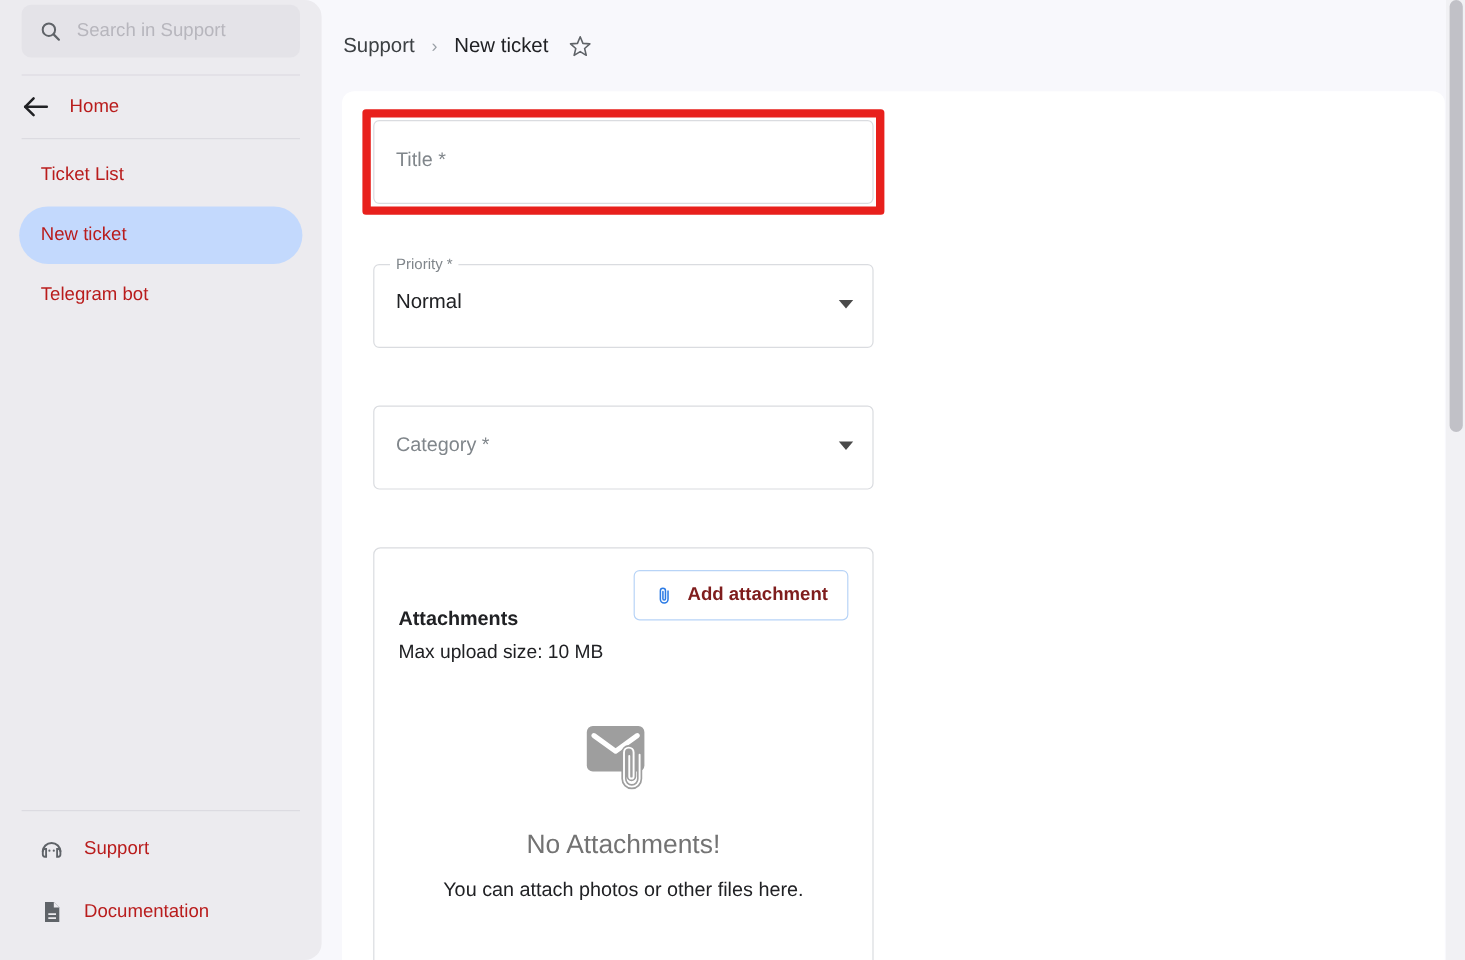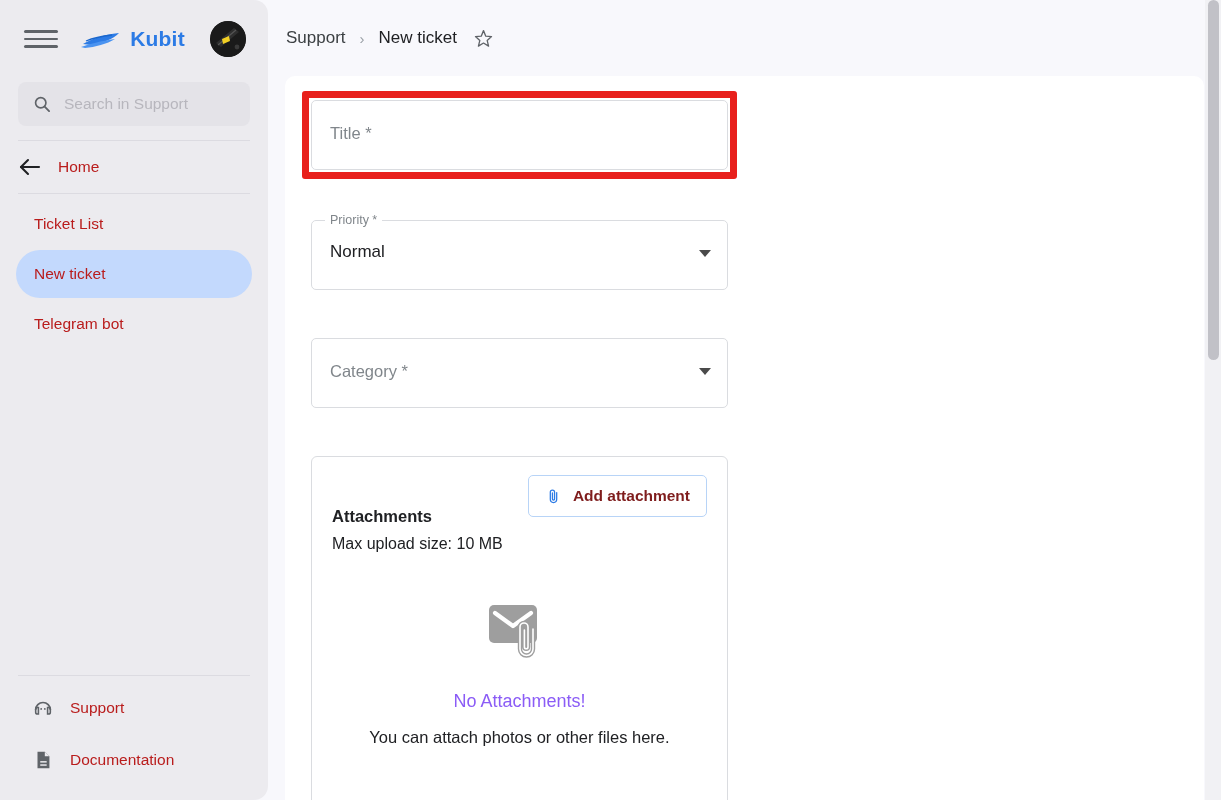--- a/index.html
+++ b/index.html
@@ -168,21 +168,21 @@
     background: #fff; padding: 11px 16px;
     color: #7f1d1d; font-size: 15.5px; font-weight: 700;
     cursor: pointer; white-space: nowrap;
     font-family: "Liberation Sans", sans-serif;
   }
   .empty-state {
     margin-top: 48px; display: flex; flex-direction: column;
     align-items: center; gap: 28px;
   }
   .empty-icon { opacity: 1; }
-  .empty-t1 { font-size: 18px; color: #8b5cf6; }
+  .empty-t1 { font-size: 22px; color: #737373; }
   .empty-t2 { font-size: 16.5px; color: #202124; margin-top: 16px; }
 
   .desc-field {
     border: 1px solid #dadce0; border-radius: 6px;
     background: #fff; height: 688px; position: relative; cursor: text;
   }
   .desc-field .ph {
     position: absolute; left: 20px; top: 23px;
     font-size: 16.5px; color: #80868b;
   }
@@ -197,46 +197,20 @@
     background: #c1c1c7; border-radius: 6px;
   }
 </style>
 </head>
 <body>
 
 <div class="app">
 
   <aside class="sidebar">
 
-    <div class="sb-top">
-      <div class="hamburger">
-        <i></i>
-          <i></i>
-          <i></i>
-      </div>
-
-      <div class="brand">
-        <svg class="brand-logo" viewBox="0 0 44 24">
-          <path d="M4 17 C12 12 24 8 40 6 C34 12 24 16 12 18 Z" fill="#2c7be5"></path>
-          <path d="M2 20 C10 17 22 14 36 12 C28 17 16 20 6 21 Z" fill="#4a93f0"></path>
-          <path d="M7 14 C14 11 24 9 33 8" stroke="#1a66cc" stroke-width="1.3" fill="none"></path>
-        </svg>
-        <span class="brand-name">Kubit</span>
-      </div>
-
-      <div class="avatar">
-        <svg viewBox="0 0 36 36">
-          <circle cx="18" cy="18" r="18" fill="#1a1a1a"></circle>
-          <path d="M6 22 L24 7 L29 11 L11 26 Z" fill="#2e2e2e"></path>
-          <path d="M8 24 L26 9" stroke="#555" stroke-width="1.2"></path>
-          <polygon points="12,18 19,15 20,20 13,23" fill="#f2d024"></polygon>
-          <circle cx="27" cy="26" r="2.4" fill="#3a3a3a"></circle>
-        </svg>
-      </div>
-    </div>
 
     <div class="search-wrap">
       <div class="search-box">
         <svg width="20" height="20" viewBox="0 0 24 24">
           <circle cx="10.5" cy="10.5" r="6.2" fill="none" stroke="#5f6368" stroke-width="2"></circle>
           <line x1="15.2" y1="15.2" x2="20.5" y2="20.5" stroke="#5f6368" stroke-width="2.2" stroke-linecap="round"></line>
         </svg>
         <span class="search-ph">Search in Support</span>
       </div>
     </div>

